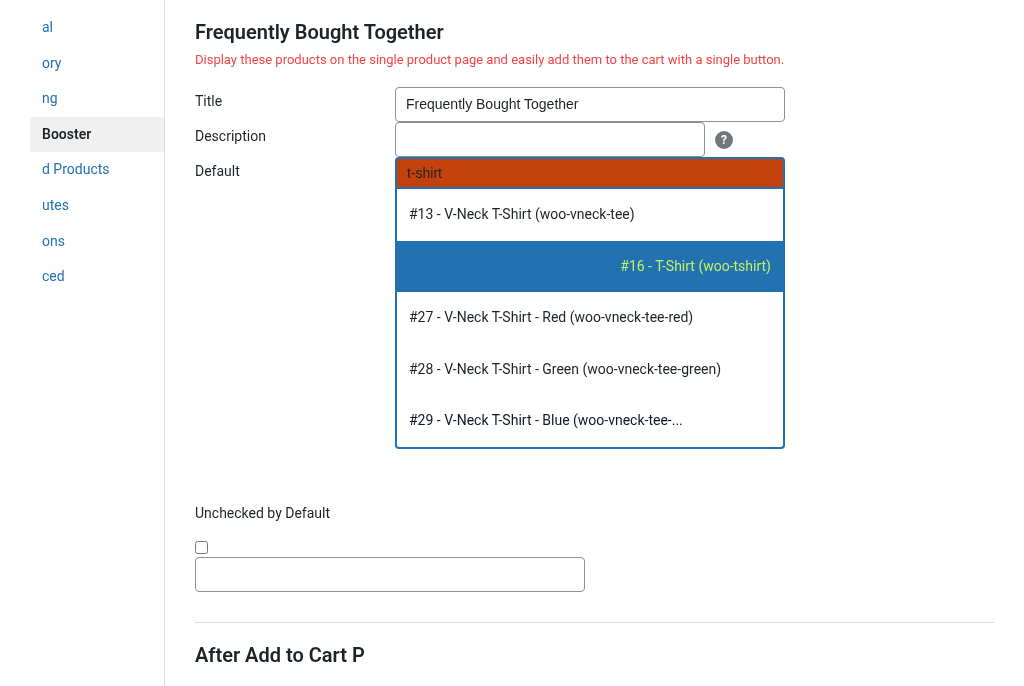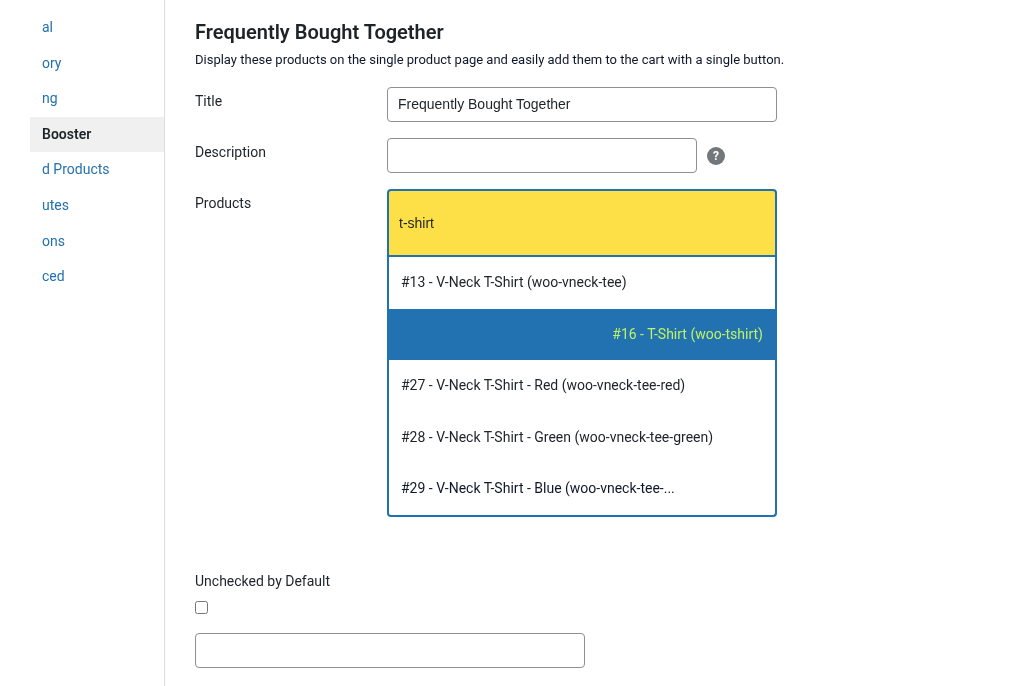--- a/index.html
+++ b/index.html
@@ -48,29 +48,29 @@
       margin-bottom: 30px;
     }
     .section-title {
       font-size: 20px;
       font-weight: 600;
       color: #1d2327;
       margin-bottom: 8px;
     }
     .section-desc {
       font-size: 13px;
-      color: #0f172a;
+      color: #ef4444;
       margin-bottom: 20px;
     }
     
     .form-row {
       display: flex;
       align-items: flex-start;
-      margin-bottom: 16px;
-      gap: 12px;
+      margin-bottom: 0;
+      gap: 20px;
     }
     .form-label {
       width: 180px;
       min-width: 180px;
       padding-top: 6px;
       font-size: 14px;
       color: #1d2327;
     }
     .form-field {
       flex: 1;
@@ -109,24 +109,24 @@
     }
     
     .dropdown-wrapper {
       position: relative;
       max-width: 390px;
     }
     .dropdown-search {
       width: 100%;
       border: 2px solid #2271b1;
       border-radius: 4px 4px 0 0;
-      padding: 24px 10px;
-      font-size: 14px;
-      color: #1d2327;
-      background: #fde047;
+      padding: 6px 10px;
+      font-size: 14px;
+      color: #1d2327;
+      background: #c2410c;
       outline: none;
     }
     .dropdown-list {
       position: absolute;
       top: 100%;
       left: 0;
       right: 0;
       background: #fff;
       border: 2px solid #2271b1;
       border-top: none;
@@ -207,21 +207,21 @@
           <div class="form-label">Description</div>
           <div class="form-field">
             <div class="desc-row">
               <input type="text" class="text-input" style="max-width: 310px;">
               <div class="help-icon">?</div>
             </div>
           </div>
         </div>
 
         <div class="form-row" style="align-items:flex-start;">
-          <div class="form-label">Products</div>
+          <div class="form-label">Default</div>
           <div class="form-field">
             <div class="dropdown-wrapper">
               <input type="text" class="dropdown-search" value="t-shirt" style="">
               <div class="dropdown-list">
                 <div class="dropdown-item">#13 - V-Neck T-Shirt (woo-vneck-tee)</div>
                 <div class="dropdown-item selected">#16 - T-Shirt (woo-tshirt)</div>
                 <div class="dropdown-item">#27 - V-Neck T-Shirt - Red (woo-vneck-tee-red)</div>
                 <div class="dropdown-item">#28 - V-Neck T-Shirt - Green (woo-vneck-tee-green)</div>
                 <div class="dropdown-item truncated">#29 - V-Neck T-Shirt - Blue (woo-vneck-tee-...</div>
               </div>

